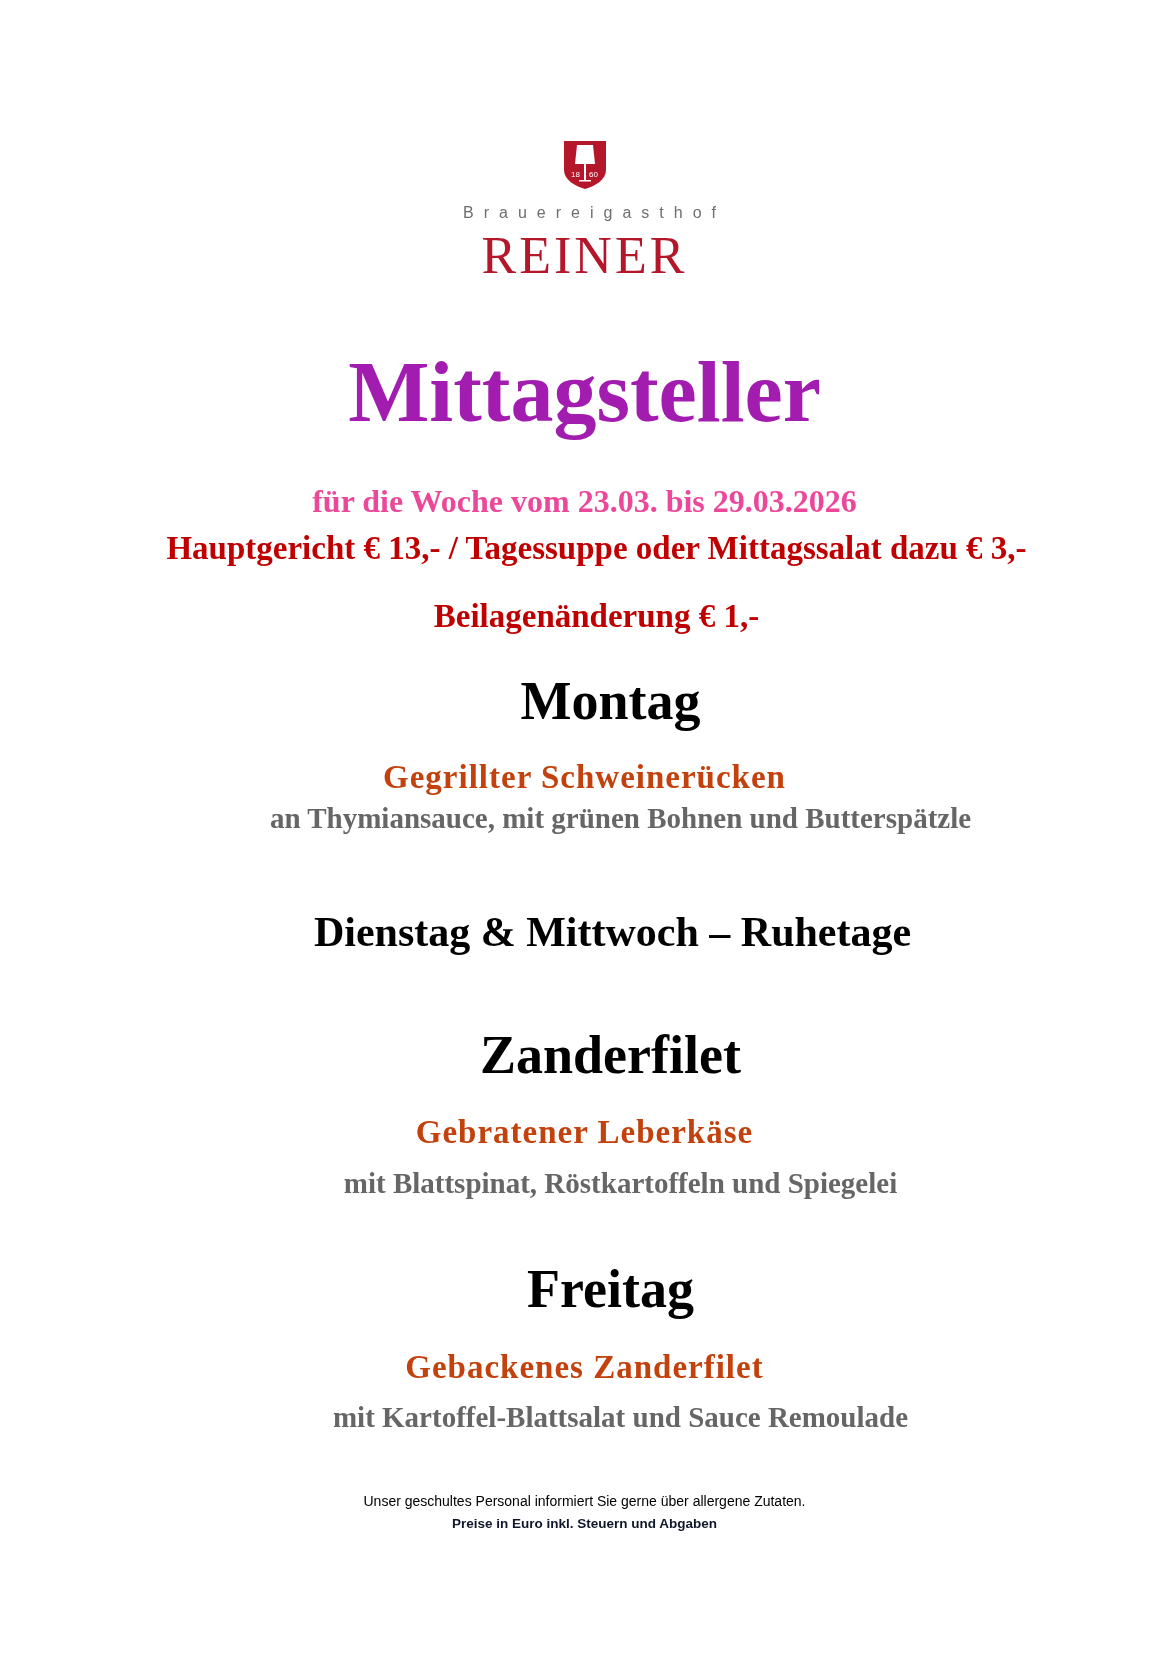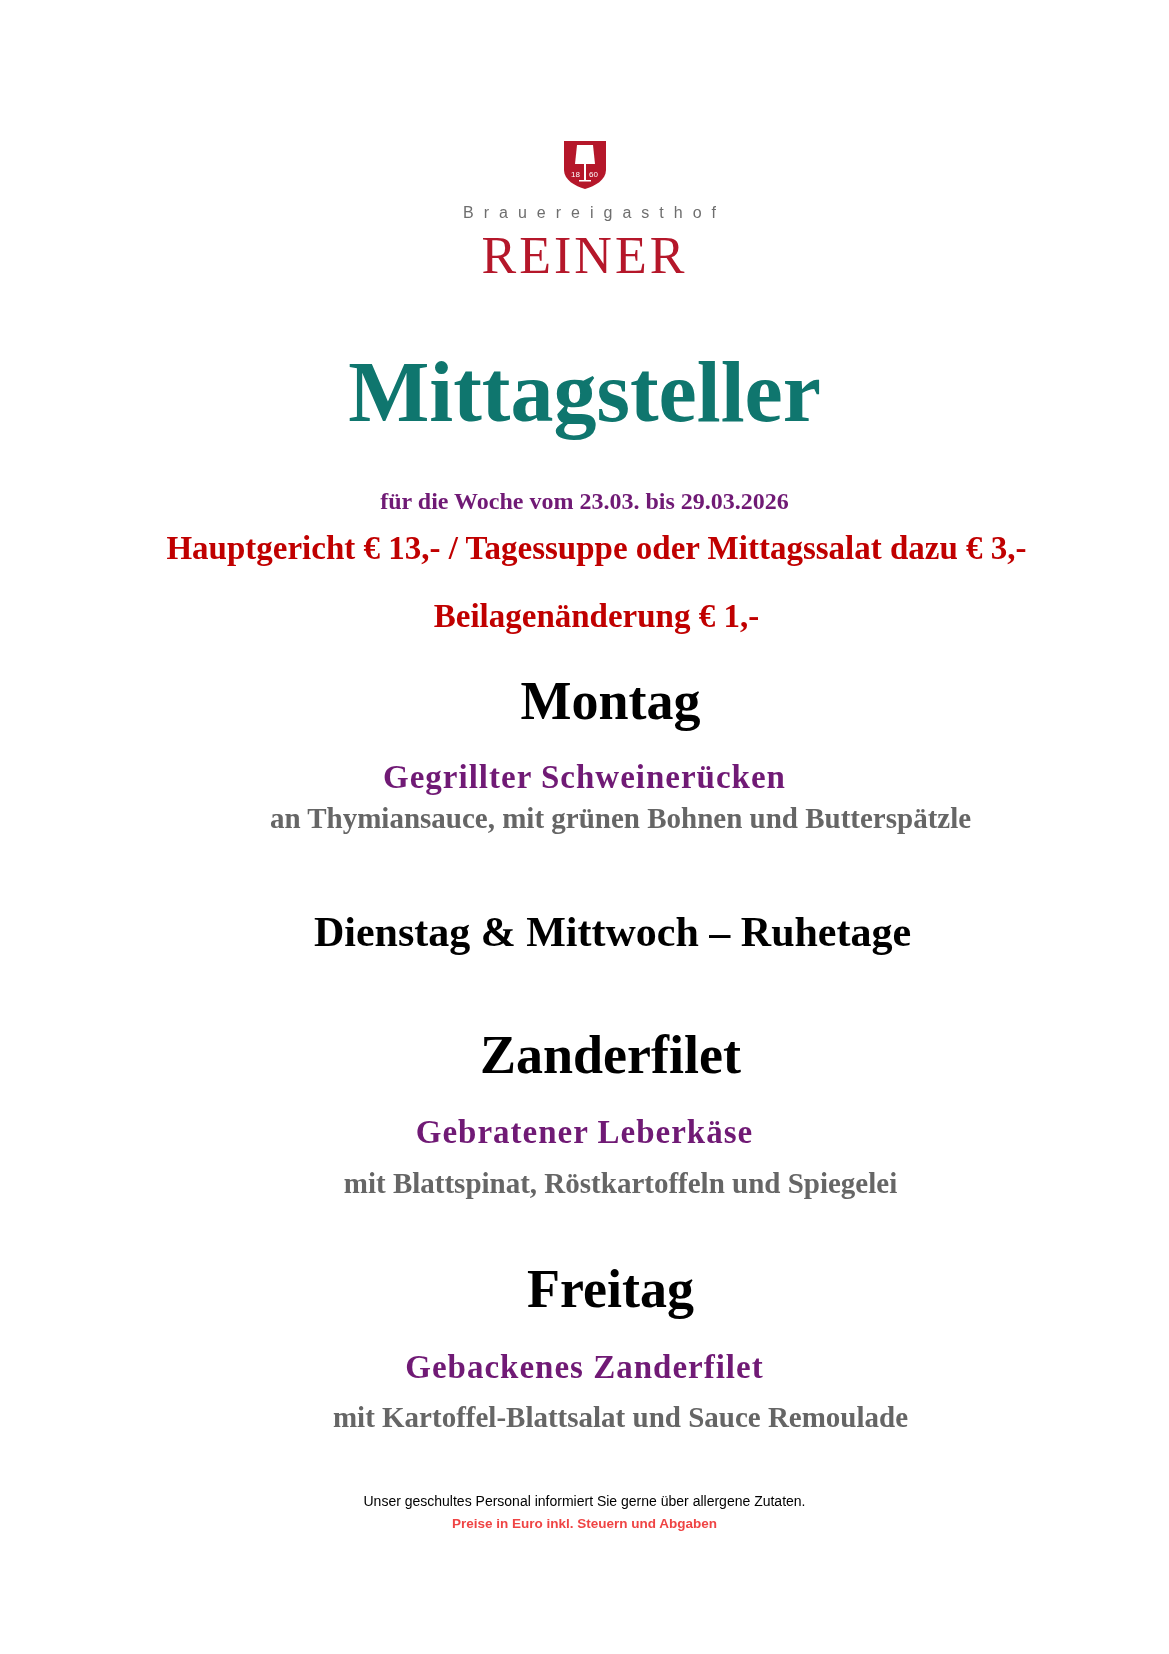--- a/index.html
+++ b/index.html
@@ -5,34 +5,34 @@
   html, body { margin:0; padding:0; background:#ffffff; }
   body { width:1169px; height:1654px; position:relative; overflow:hidden;
          font-family:"Liberation Serif","DejaVu Serif",serif; }
   .line { position:absolute; left:0; width:1169px; text-align:center; white-space:nowrap; }
 
   .logo-shield { position:absolute; left:563px; top:140px; width:44px; height:50px; }
   .logo-sub { top:204px; font-family:"Liberation Sans","DejaVu Sans",sans-serif;
               font-size:16px; letter-spacing:10px; color:#6e6e6e; padding-left:10px; }
   .logo-name { top:226px; font-size:52px; color:#b5172a; letter-spacing:3px; line-height:60px; }
 
-  .title { top:342px; font-size:86px; font-weight:bold; color:#0f766e; line-height:100px; }
-  .subtitle { top:480px; font-size:24px; font-weight:bold; color:#701a75; line-height:42px; }
+  .title { top:342px; font-size:86px; font-weight:bold; color:#a21caf; line-height:100px; }
+  .subtitle { top:480px; font-size:32px; font-weight:bold; color:#ec4899; line-height:42px; }
   .price { font-size:33px; font-weight:bold; color:#c00000; line-height:40px;padding-left:12px; }
   .price1 { top:528px; }
   .price2 { top:596px; }
 
   .day { font-size:54px; font-weight:bold; color:#000; 
          text-decoration-thickness:3px; text-underline-offset:4px; line-height:50px;margin-left:26px; }
   .closed { font-size:42px; font-weight:bold; color:#000; line-height:50px; }
-  .dish { font-size:33px; font-weight:bold; color:#701a75; letter-spacing:1px; line-height:40px; }
+  .dish { font-size:33px; font-weight:bold; color:#c2410c; letter-spacing:1px; line-height:40px; }
   .desc { font-size:29px; font-weight:bold; color:#666666; line-height:36px;padding-left:36px; }
 
   .foot1 { top:1493px; font-family:"Liberation Sans","DejaVu Sans",sans-serif; font-size:14px; color:#000000; }
-  .foot2 { top:1516px; font-family:"Liberation Sans","DejaVu Sans",sans-serif; font-size:13.5px; font-weight:bold; color:#ef4444; }
+  .foot2 { top:1516px; font-family:"Liberation Sans","DejaVu Sans",sans-serif; font-size:13.5px; font-weight:bold; color:#0f172a; }
 </style>
 </head>
 <body>
 
 <svg class="logo-shield" viewBox="0 0 44 50">
   <path d="M1 1 H43 V30 C43 40 32 46 22 49 C12 46 1 40 1 30 Z" fill="#b5172a"></path>
   <path d="M14 5 H30 L32 24 H12 Z" fill="#ffffff"></path>
   <rect x="21" y="24" width="2" height="16" fill="#ffffff"></rect>
   <rect x="16" y="40" width="12" height="1.5" fill="#ffffff"></rect>
   <text x="8" y="37" font-family="Liberation Sans, sans-serif" font-size="8" fill="#ffffff">18</text>

